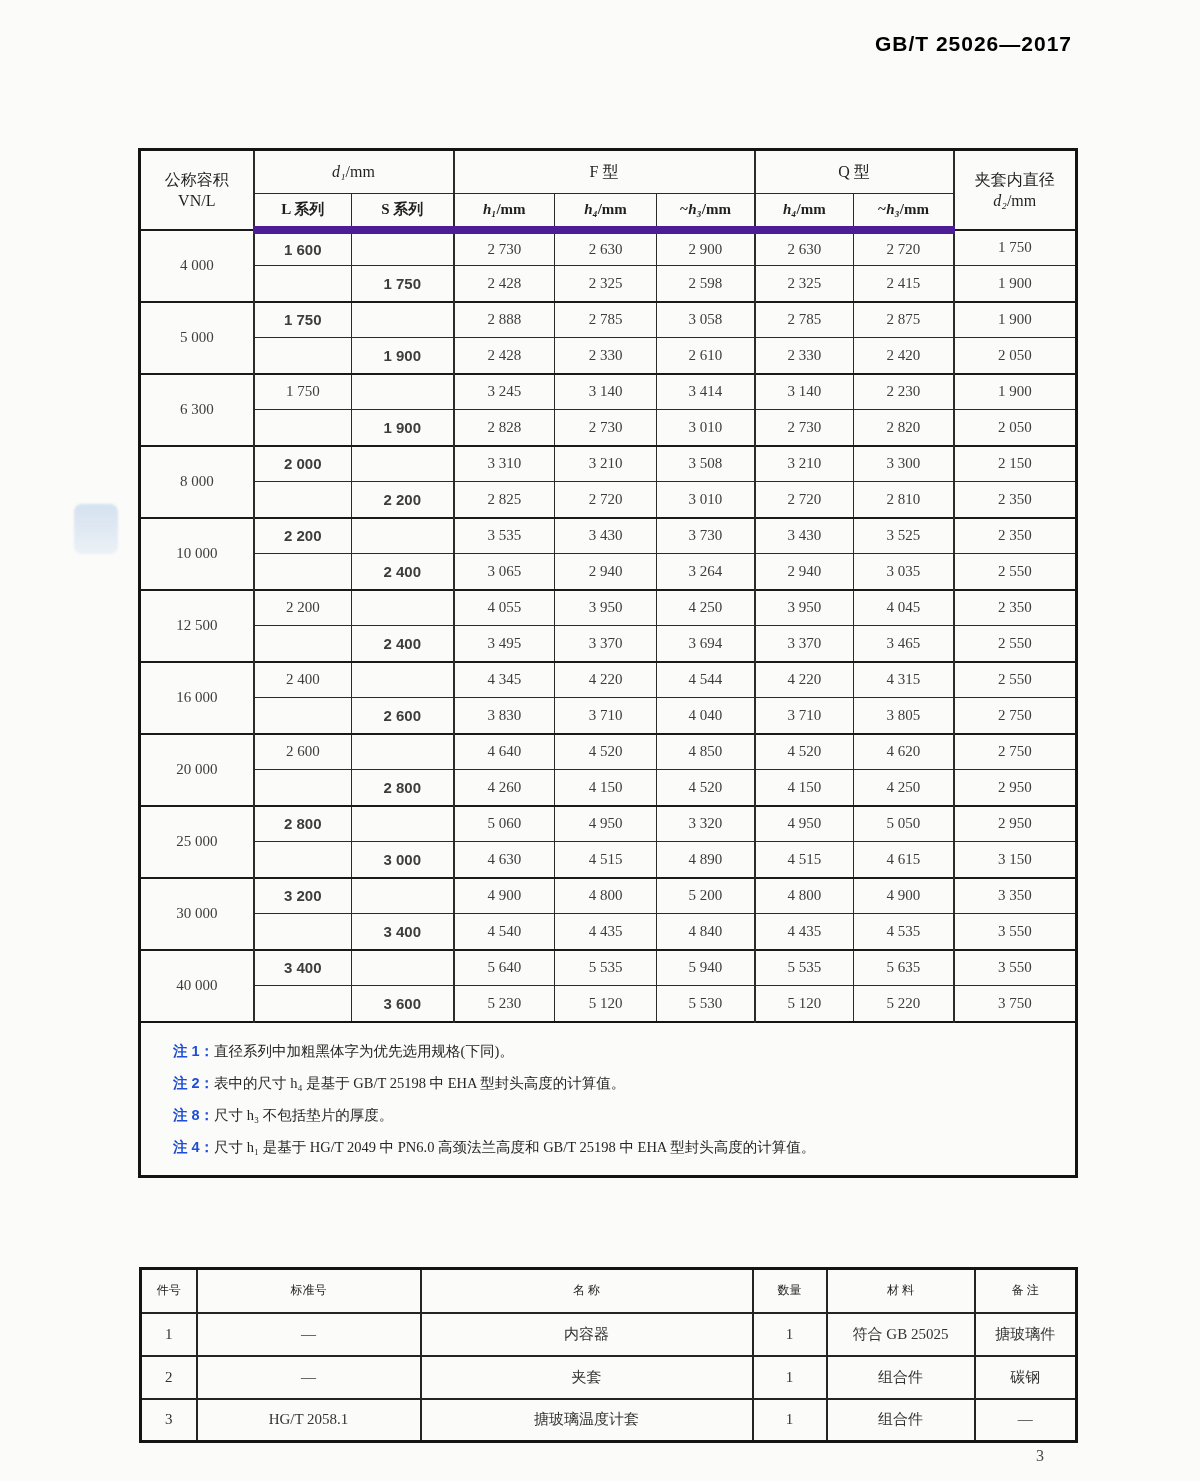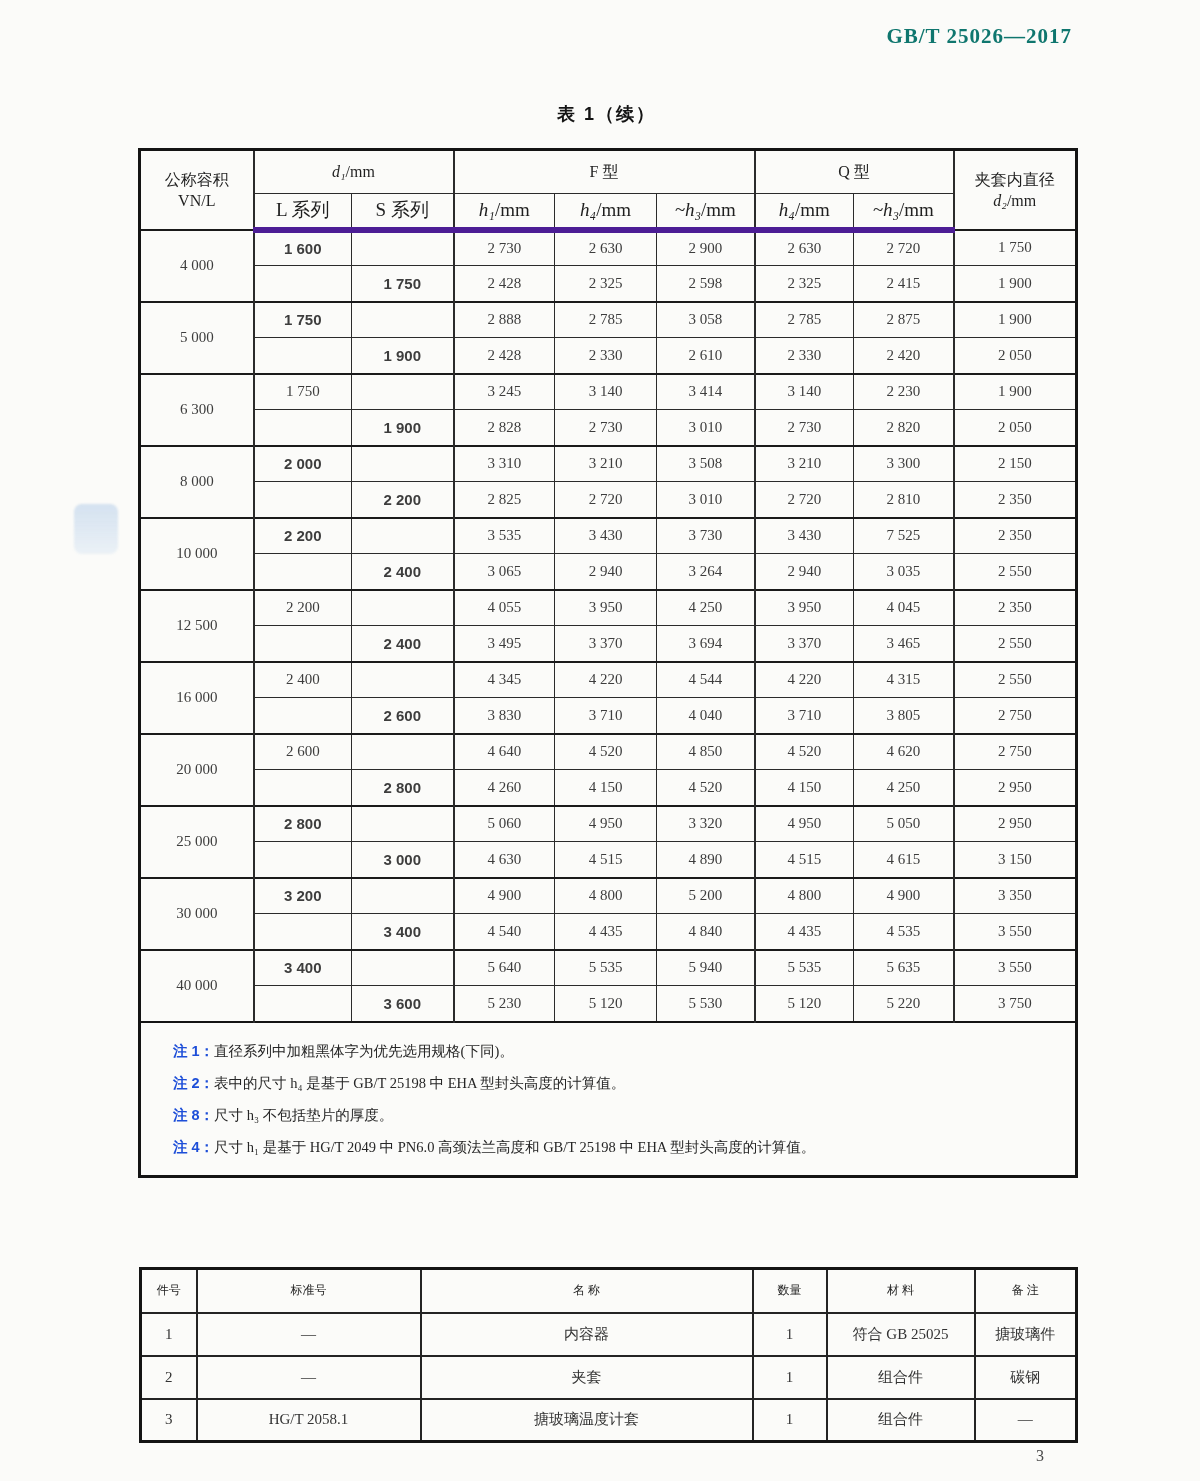--- a/index.html
+++ b/index.html
@@ -3,40 +3,40 @@
 <meta charset="utf-8">
 <style>
   * { margin:0; padding:0; box-sizing:border-box; }
   html,body { background:#e9e9e7; }
   .page {
     position:relative; width:1200px; height:1481px; margin:0 auto;
     background:#fbfbf9; color:#1f1f1f; overflow:hidden;
     font-family:"Liberation Serif","DejaVu Serif",serif;
   }
   .doc-number {
-    position:absolute; top:24px; left:850px; width:222px; text-align:right;
-    font-family:Liberation Serif, serif;
-    font-weight:bold; font-size:21px; letter-spacing:1px; color:#0f766e;
+    position:absolute; top:32px; left:850px; width:222px; text-align:right;
+    font-family:Liberation Sans, sans-serif;
+    font-weight:bold; font-size:21px; letter-spacing:1px; color:#000000;
   }
   .t1-title {
     position:absolute; top:102px; left:138px; width:937px; text-align:center;
     font-weight:bold; font-size:18px; letter-spacing:2px;
     font-family:"Liberation Sans","DejaVu Sans",sans-serif; color:#141414;
   }
   table { border-collapse:collapse; table-layout:fixed; }
   th, td {
     border:1px solid #2b2b2b; text-align:center; vertical-align:middle;
     overflow:hidden; white-space:nowrap;
   }
   .t1 {
     position:absolute; left:138px; top:148px; width:937px;
     border:3px solid #141414;
   }
   .t1 thead tr.h-top th { height:44px; font-size:16px; font-weight:normal; }
-  .t1 thead tr.h-sub th { height:36px; font-size:19px; font-weight:normal; border-bottom:6px solid #4c1d95; }
+  .t1 thead tr.h-sub th { height:36px; font-size:15px; font-weight:bold; border-bottom:8px solid #4c1d95; }
   .t1 thead .two-line { line-height:21px; font-size:15.5px; }
   .t1 td { height:36px; font-size:15px; color:#3d3d3d; }
   .vr-major { border-right-width:2px; }
   .t1 tbody tr.group-start td { border-top-width:2px; border-top-color:#1a1a1a; }
   .bold-val {
     font-family:"Liberation Sans","DejaVu Sans",sans-serif;
     font-weight:bold; font-size:14.5px; color:#101010;
   }
   .vol-cell { color:#3d3d3d; }
   .varcell i { font-style:italic; }
@@ -69,21 +69,20 @@
 </style>
 </head>
 <body>
 
 <div class="page">
 
   <div class="doc-number">GB/T 25026—2017</div>
 
   <div class="watermark"></div>
 
-  <div class="t1-title">表 1（续）</div>
 
   <table class="t1">
     <colgroup>
       <col style="width:114px">
         <col style="width:98px">
         <col style="width:102px">
       <col style="width:101px">
         <col style="width:102px">
         <col style="width:98px">
       <col style="width:99px">
@@ -200,21 +199,21 @@
           <td>2 350</td>
         </tr>
         <tr class="group-start">
           <td class="vol-cell vr-major" rowspan="2">10 000</td>
           <td class="bold-val">2 200</td>
           <td class="vr-major"></td>
           <td>3 535</td>
           <td>3 430</td>
           <td class="vr-major">3 730</td>
           <td>3 430</td>
-          <td class="vr-major">7 525</td>
+          <td class="vr-major">3 525</td>
           <td>2 350</td>
         </tr>
         <tr>
           <td></td>
           <td class="vr-major bold-val">2 400</td>
           <td>3 065</td>
           <td>2 940</td>
           <td class="vr-major">3 264</td>
           <td>2 940</td>
           <td class="vr-major">3 035</td>

